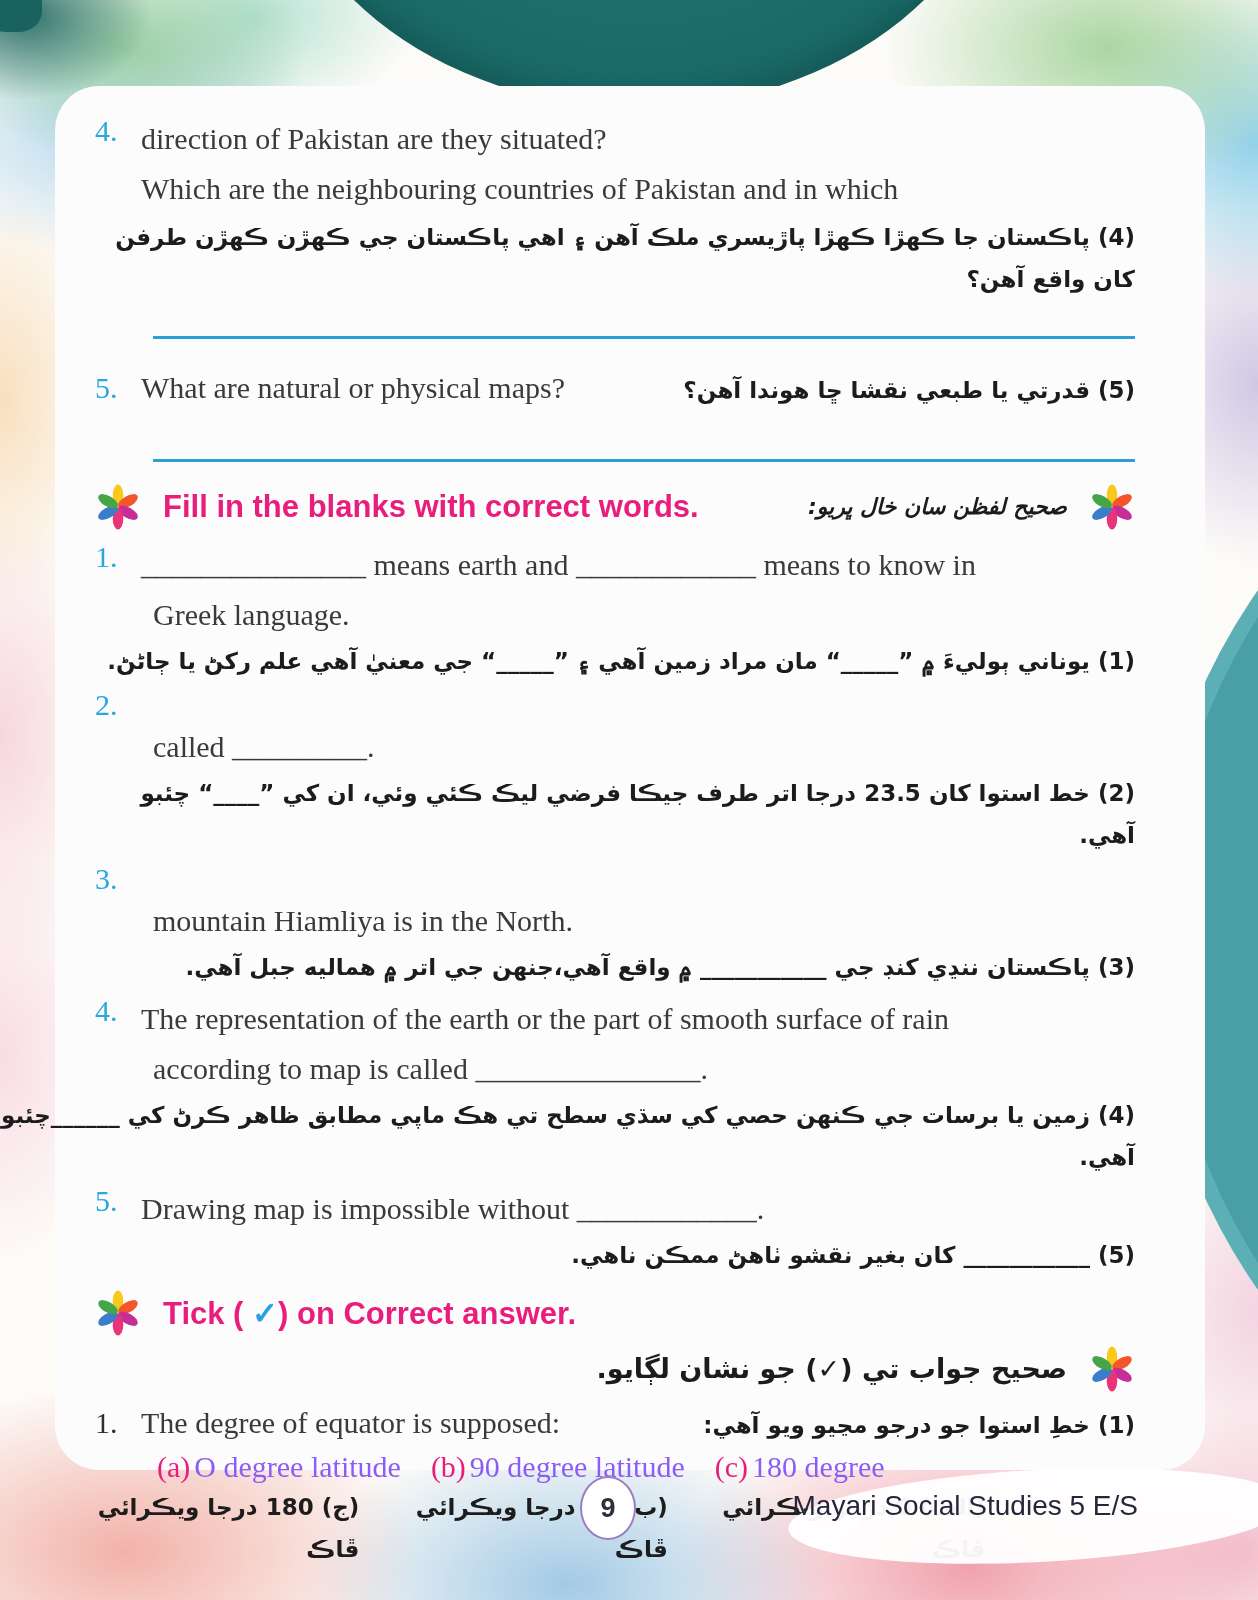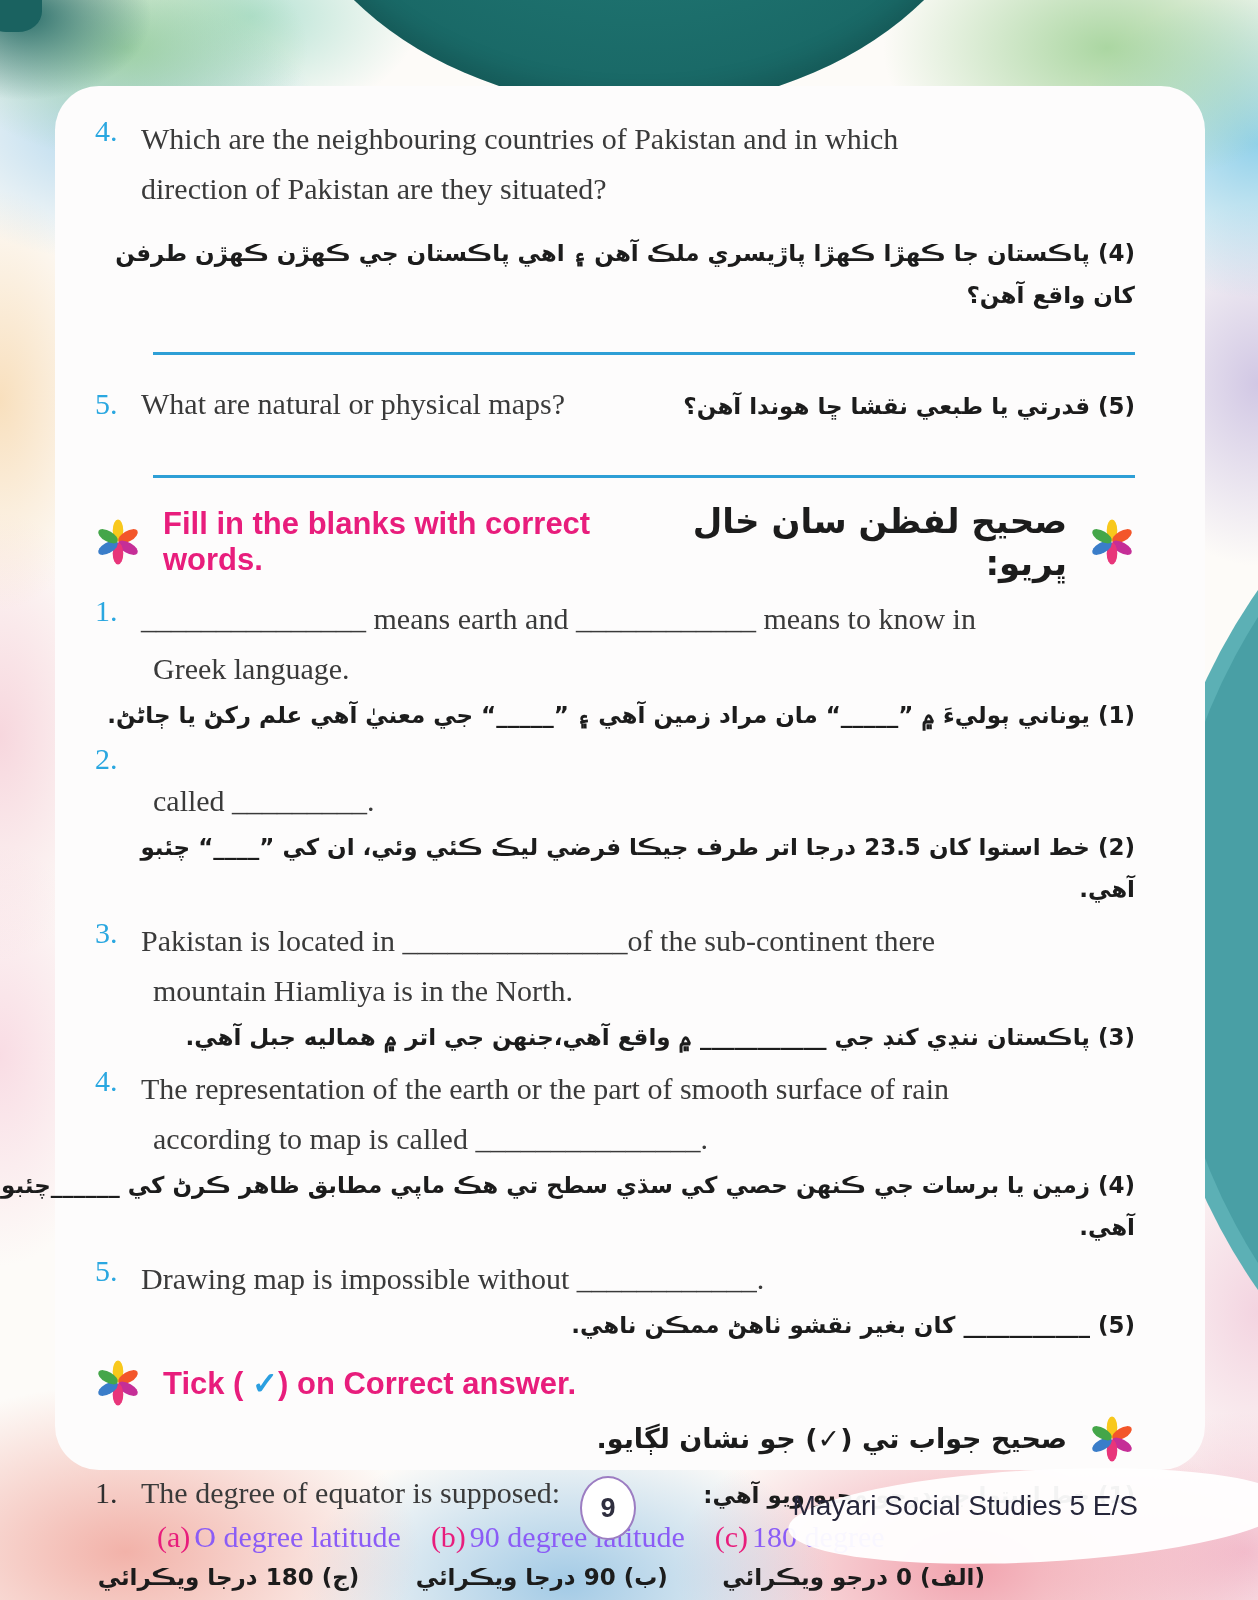--- a/index.html
+++ b/index.html
@@ -71,25 +71,25 @@
   <div class="bg-wash"></div>
   <div class="corner"></div>
   <div class="teal-top"></div>
   <div class="teal-right"></div>
 
   <div class="panel">
 
     <div class="row">
       <span class="num">4.</span>
       <div>
+        <div class="en">direction of Pakistan are they situated?</div>
         <div class="en">Which are the neighbouring countries of Pakistan and in which</div>
-        <div class="en">direction of Pakistan are they situated?</div>
-      </div>
-    </div>
-    <div class="sd" style="margin-top:18px;text-align:right;">(4) پاڪستان جا ڪهڙا ڪهڙا پاڙيسري ملڪ آهن ۽ اهي پاڪستان جي ڪهڙن ڪهڙن طرفن کان واقع آهن؟</div>
+      </div>
+    </div>
+    <div class="sd" style="margin-top:2px;text-align:right;">(4) پاڪستان جا ڪهڙا ڪهڙا پاڙيسري ملڪ آهن ۽ اهي پاڪستان جي ڪهڙن ڪهڙن طرفن کان واقع آهن؟</div>
     <div class="answer-line" style="margin-top:36px;"></div>
 
     <div class="row between" style="margin-top:24px;">
       <span style="display:flex;align-items:baseline;">
         <span class="num">5.</span>
         <span class="en">What are natural or physical maps?</span>
       </span>
       <span class="sd">(5) قدرتي يا طبعي نقشا ڇا هوندا آهن؟</span>
     </div>
     <div class="answer-line" style="margin-top:46px;"></div>
@@ -110,21 +110,21 @@
           </g>
         <g transform="rotate(240)">
             <ellipse cx="0" cy="-10" rx="4.6" ry="9.5" fill="#3a7dc9"></ellipse>
           </g>
         <g transform="rotate(300)">
             <ellipse cx="0" cy="-10" rx="4.6" ry="9.5" fill="#44a649"></ellipse>
           </g>
       </svg>
       <span class="sec-title">Fill in the blanks with correct words.</span>
       <span class="spacer"></span>
-      <span class="sd" style="font-size:34px;">صحيح لفظن سان خال ڀريو:</span>
+      <span class="sd" style="font-size:22px;font-style:italic;">صحيح لفظن سان خال ڀريو:</span>
       <svg class="flower" width="46" height="46" viewBox="-20 -20 40 40">
         <g>
             <ellipse cx="0" cy="-10" rx="4.6" ry="9.5" fill="#f8c81c"></ellipse>
           </g>
         <g transform="rotate(60)">
             <ellipse cx="0" cy="-10" rx="4.6" ry="9.5" fill="#f3562a"></ellipse>
           </g>
         <g transform="rotate(120)">
             <ellipse cx="0" cy="-10" rx="4.6" ry="9.5" fill="#c52e97"></ellipse>
           </g>
@@ -153,21 +153,20 @@
       <div class="row">
         <span class="num">2.</span>
       </div>
       <div class="en indent">called _________.</div>
       <div class="sd">(2) خط استوا کان 23.5 درجا اتر طرف جيڪا فرضي ليڪ ڪئي وئي، ان کي ”____“ چئبو آهي.</div>
     </div>
 
     <div class="fill-item">
       <div class="row">
         <span class="num">3.</span>
-        <span class="en">Pakistan is located in _______________of the sub-continent there</span>
       </div>
       <div class="en indent">mountain Hiamliya is in the North.</div>
       <div class="sd">(3) پاڪستان ننڍي کنڊ جي ___________ ۾ واقع آهي،جنهن جي اتر ۾ هماليه جبل آهي.</div>
     </div>
 
     <div class="fill-item">
       <div class="row">
         <span class="num">4.</span>
         <span class="en">The representation of the earth or the part of smooth surface of rain</span>
       </div>

